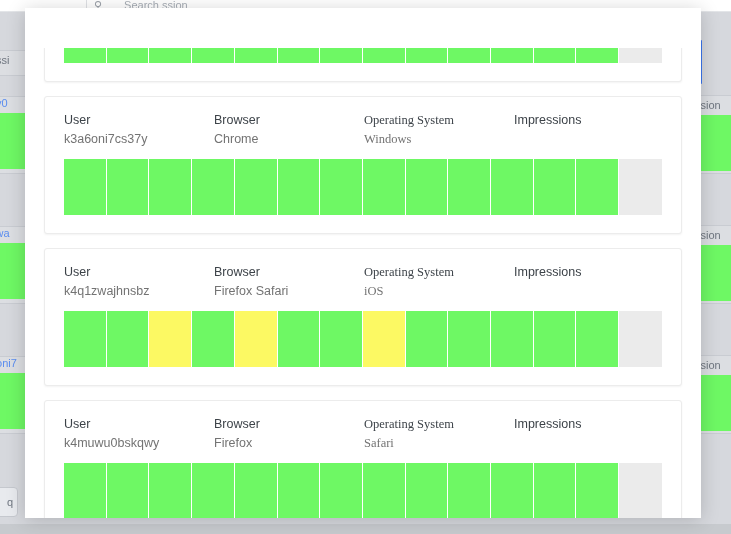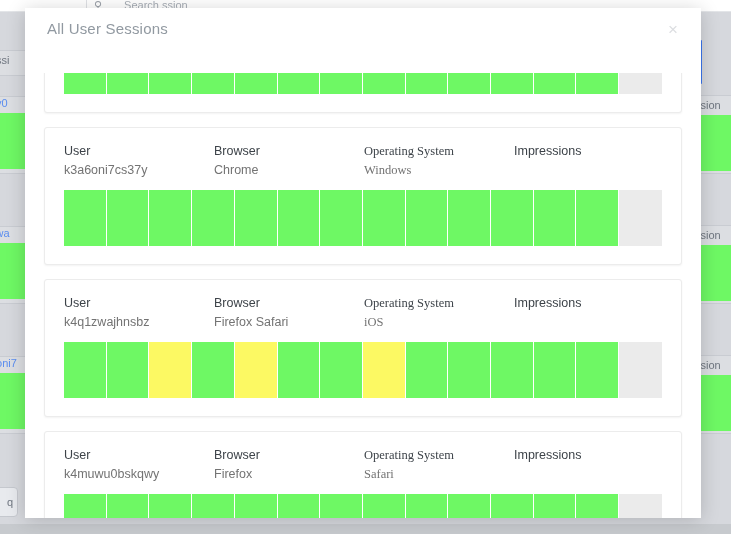--- a/index.html
+++ b/index.html
@@ -163,24 +163,23 @@
     cursor: pointer;
     user-select: none;
   }
 
   .modal-body {
     position: absolute;
     top: 40px;
     left: 0;
     right: 0;
     bottom: 0;
-    padding: 12px 19px;
+    padding: 6px 19px;
     box-sizing: border-box;
     overflow: hidden;
-    margin-top: 25px;
   }
 
   .session-card {
     background: #ffffff;
     border: 1px solid #ececec;
     border-radius: 3px;
     box-shadow: 0 1px 2px rgba(0,0,0,0.05);
     margin-bottom: 14px;
     padding: 14px 19px 18px 19px;
     box-sizing: border-box;
@@ -284,24 +283,20 @@
       <div class="bg-card-text">ssion</div>
       <div class="bg-card-bar" style="margin-top:4px;"></div>
     </div>
   </div>
 
   <div class="bg-bottom-strip"></div>
 </div>
 
 <div id="modal">
 
-  <div class="modal-header">
-    <span class="modal-title">All User Sessions</span>
-    <span class="modal-close">×</span>
-  </div>
 
   <div class="modal-body">
 
   <div class="session-card clipped-top">
         <div class="impressions-track">
           <div class="seg green" style="width: 7.14286%;"></div>
           <div class="seg green" style="width: 7.14286%;"></div>
           <div class="seg green" style="width: 7.14286%;"></div>
           <div class="seg green" style="width: 7.14286%;"></div>
           <div class="seg green" style="width: 7.14286%;"></div>

